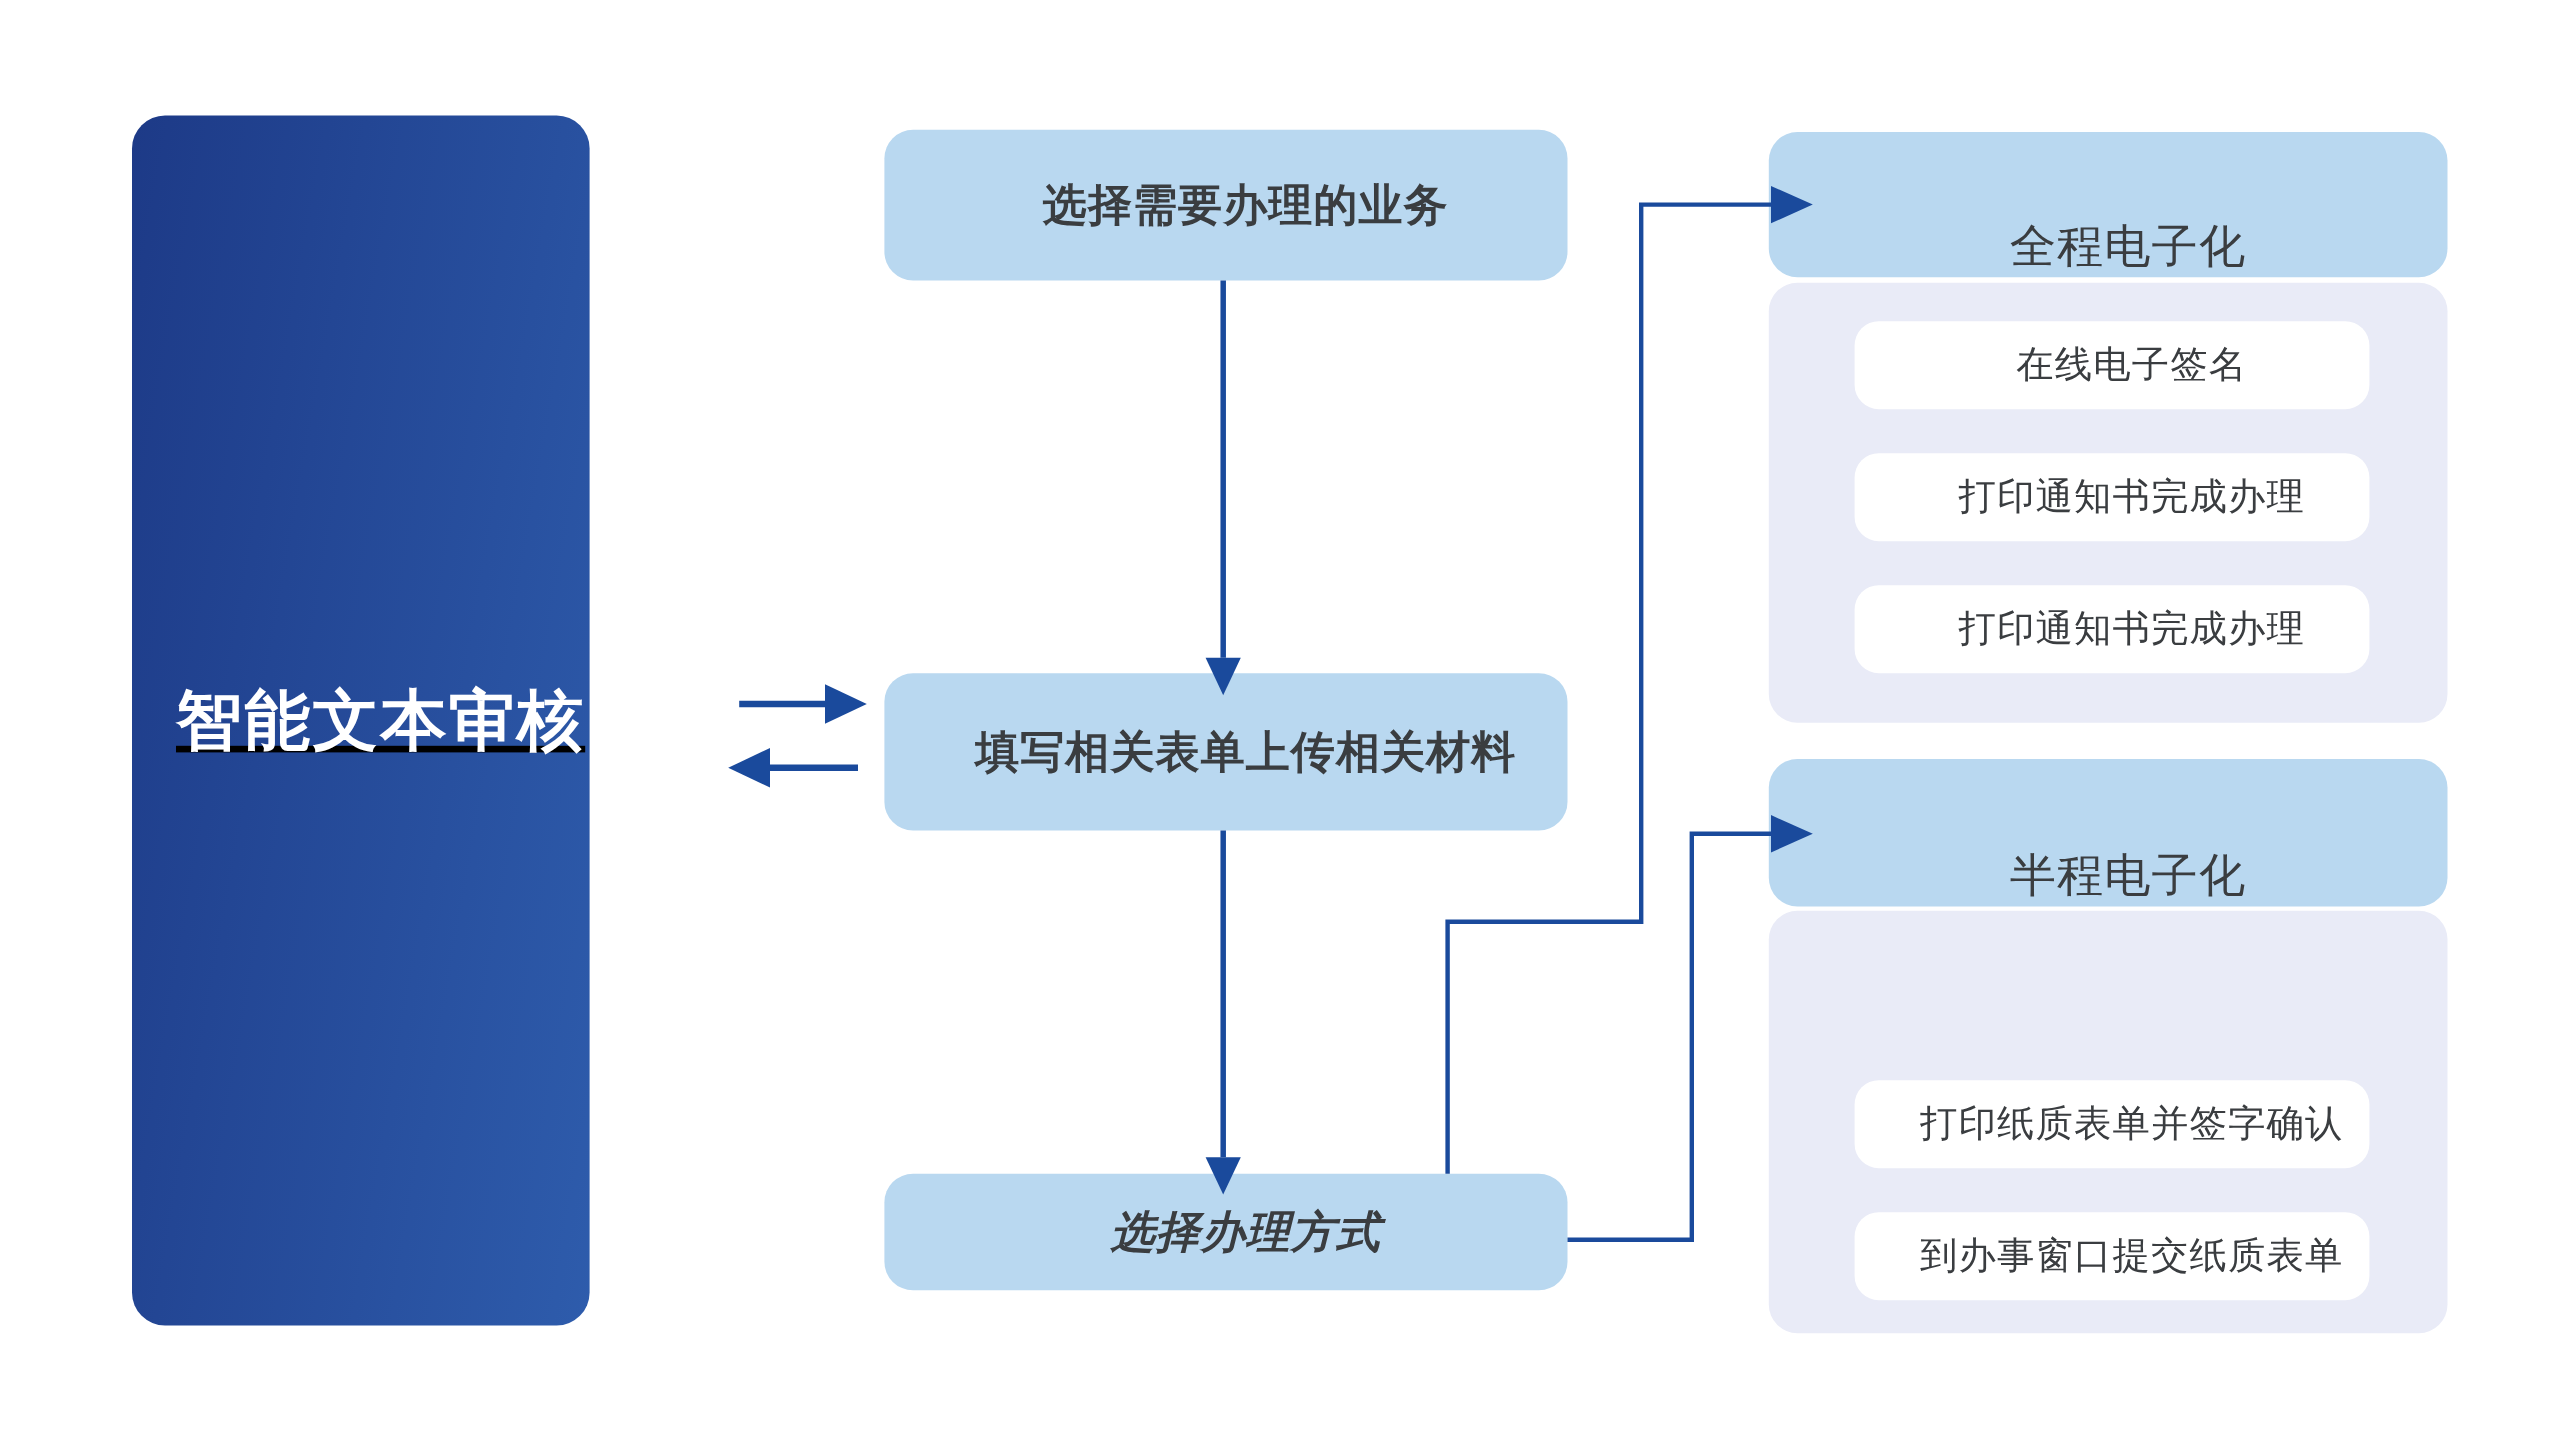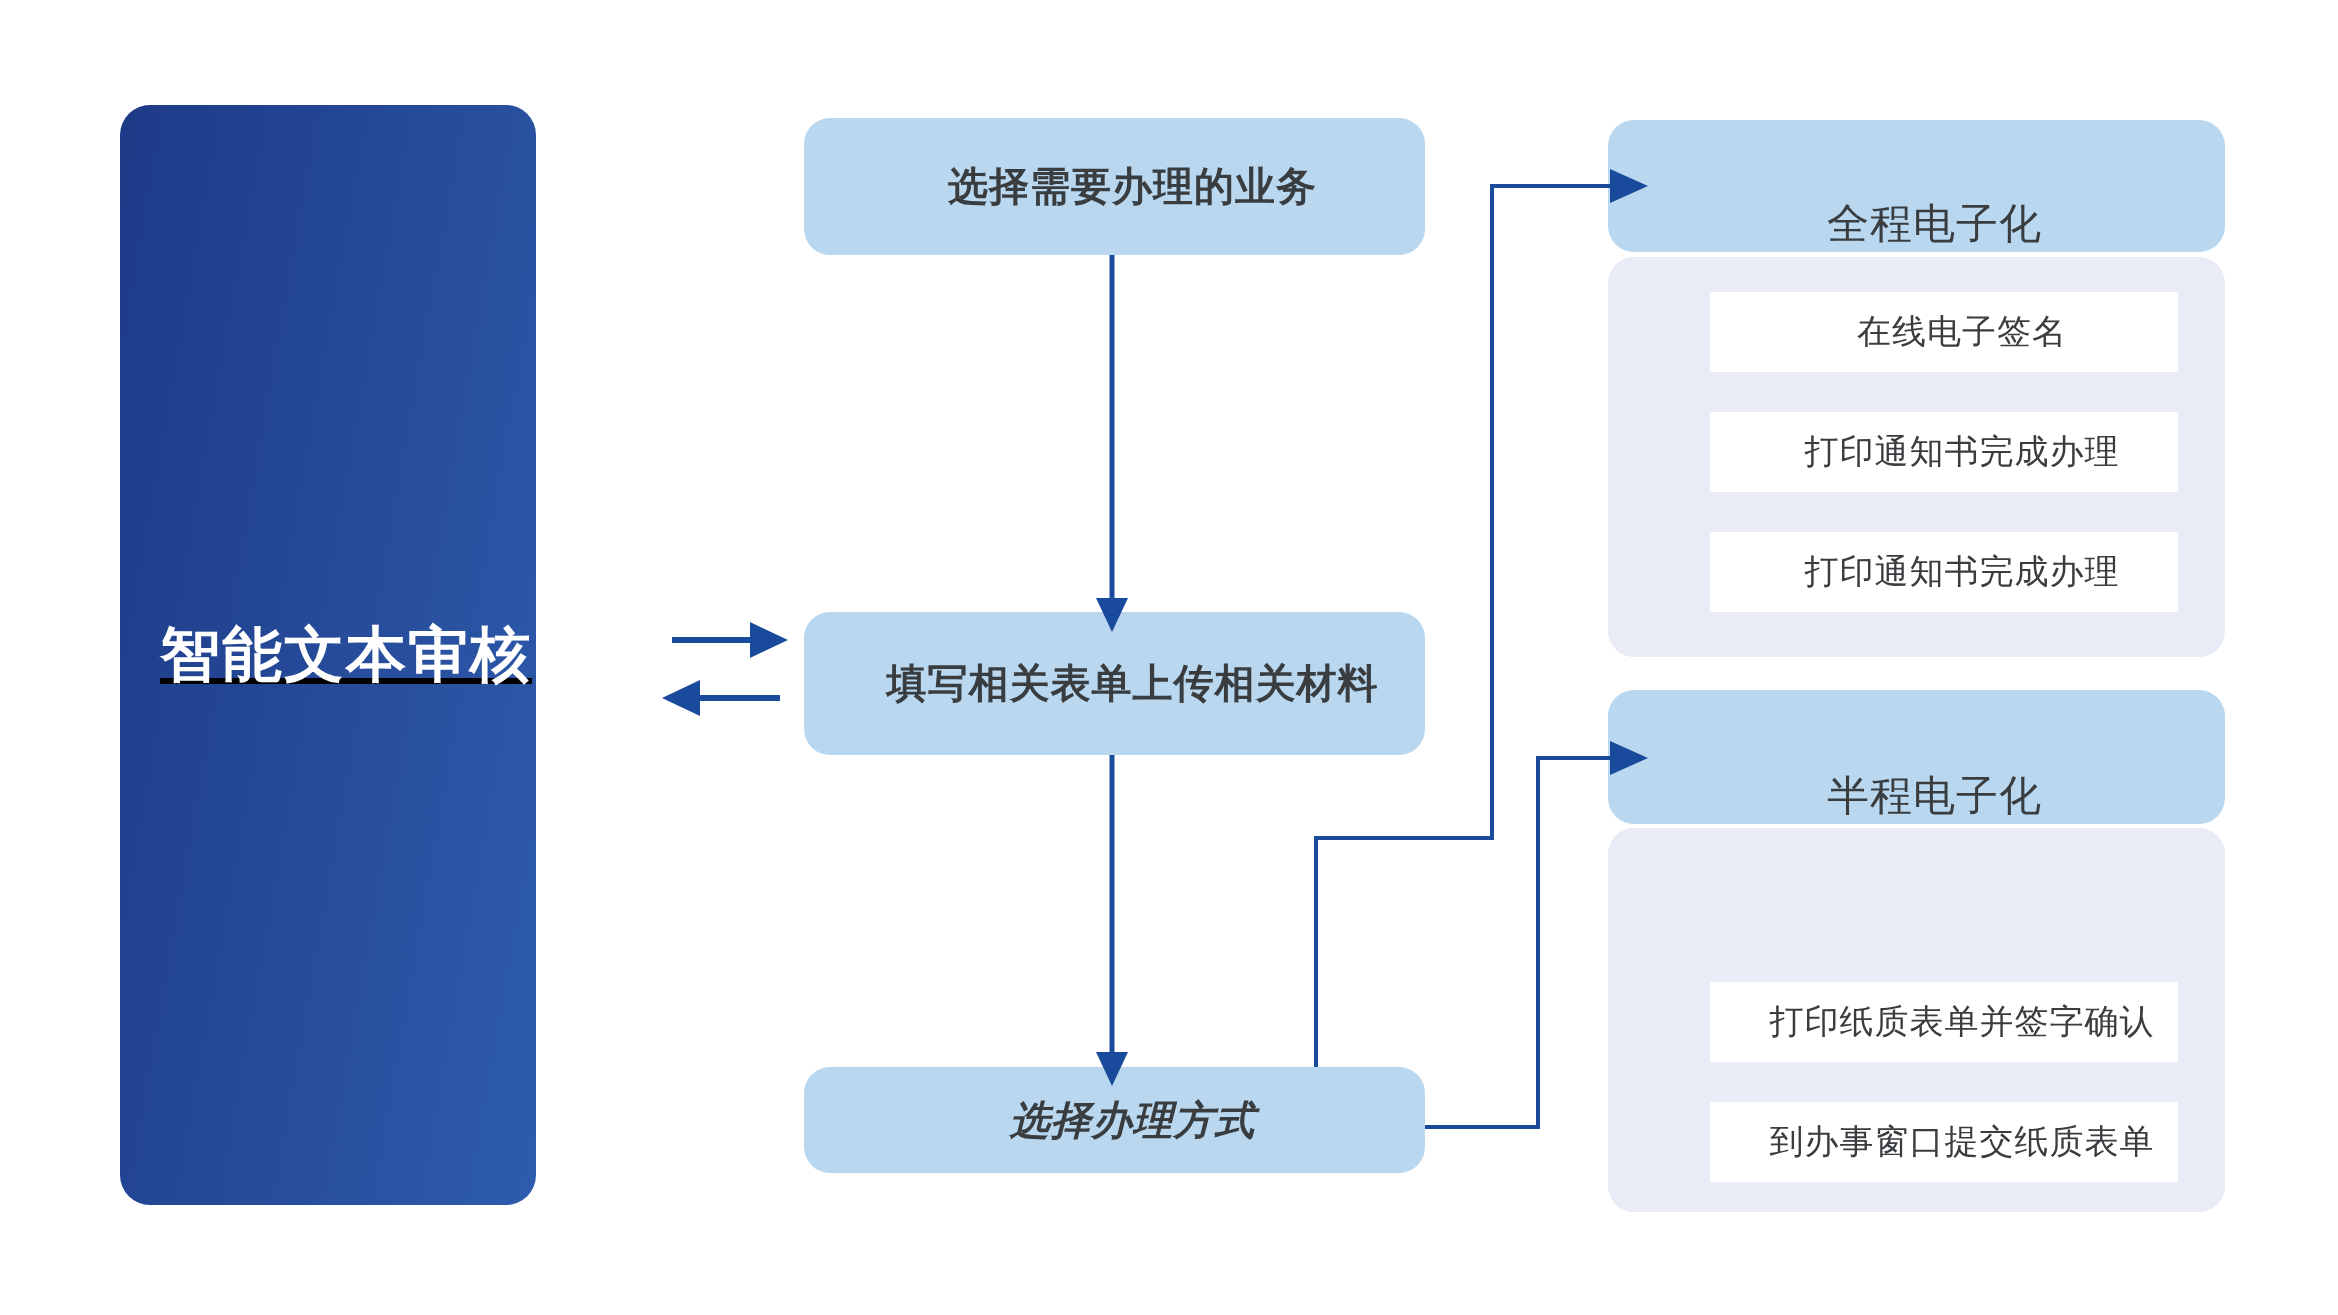--- a/index.html
+++ b/index.html
@@ -31,22 +31,22 @@
   }
   .branch-body{
     left:1608px;width:617px;border-radius:26px;background:var(--body-bg);
   }
   .b0-header{top:120px;height:132px;}
   .b0-body{top:257px;height:400px;}
   .b1-header{top:690px;height:134px;}
   .b1-body{top:828px;height:384px;}
 
   .item-box{
-    left:1686px;width:468px;height:80px;border-radius:2px;background:var(--item-bg);
-    color:var(--text-dark);font-size:34px;font-weight:500;letter-spacing:1px;margin-left:24px;
+    left:1686px;width:468px;height:80px;border-radius:22px;background:var(--item-bg);
+    color:var(--text-dark);font-size:34px;font-weight:500;letter-spacing:1px;
   }
 
   .connector-layer{left:0;top:0;width:2338px;height:1315px;pointer-events:none;}
   .route{fill:none;stroke:var(--connector);stroke-width:4;}
   .flowline{fill:none;stroke:var(--connector);stroke-width:5;}
   .duoline{fill:none;stroke:var(--connector);stroke-width:6;}
   .ahead{fill:var(--connector);stroke:none;}
 </style>
 </head>
 <body>

